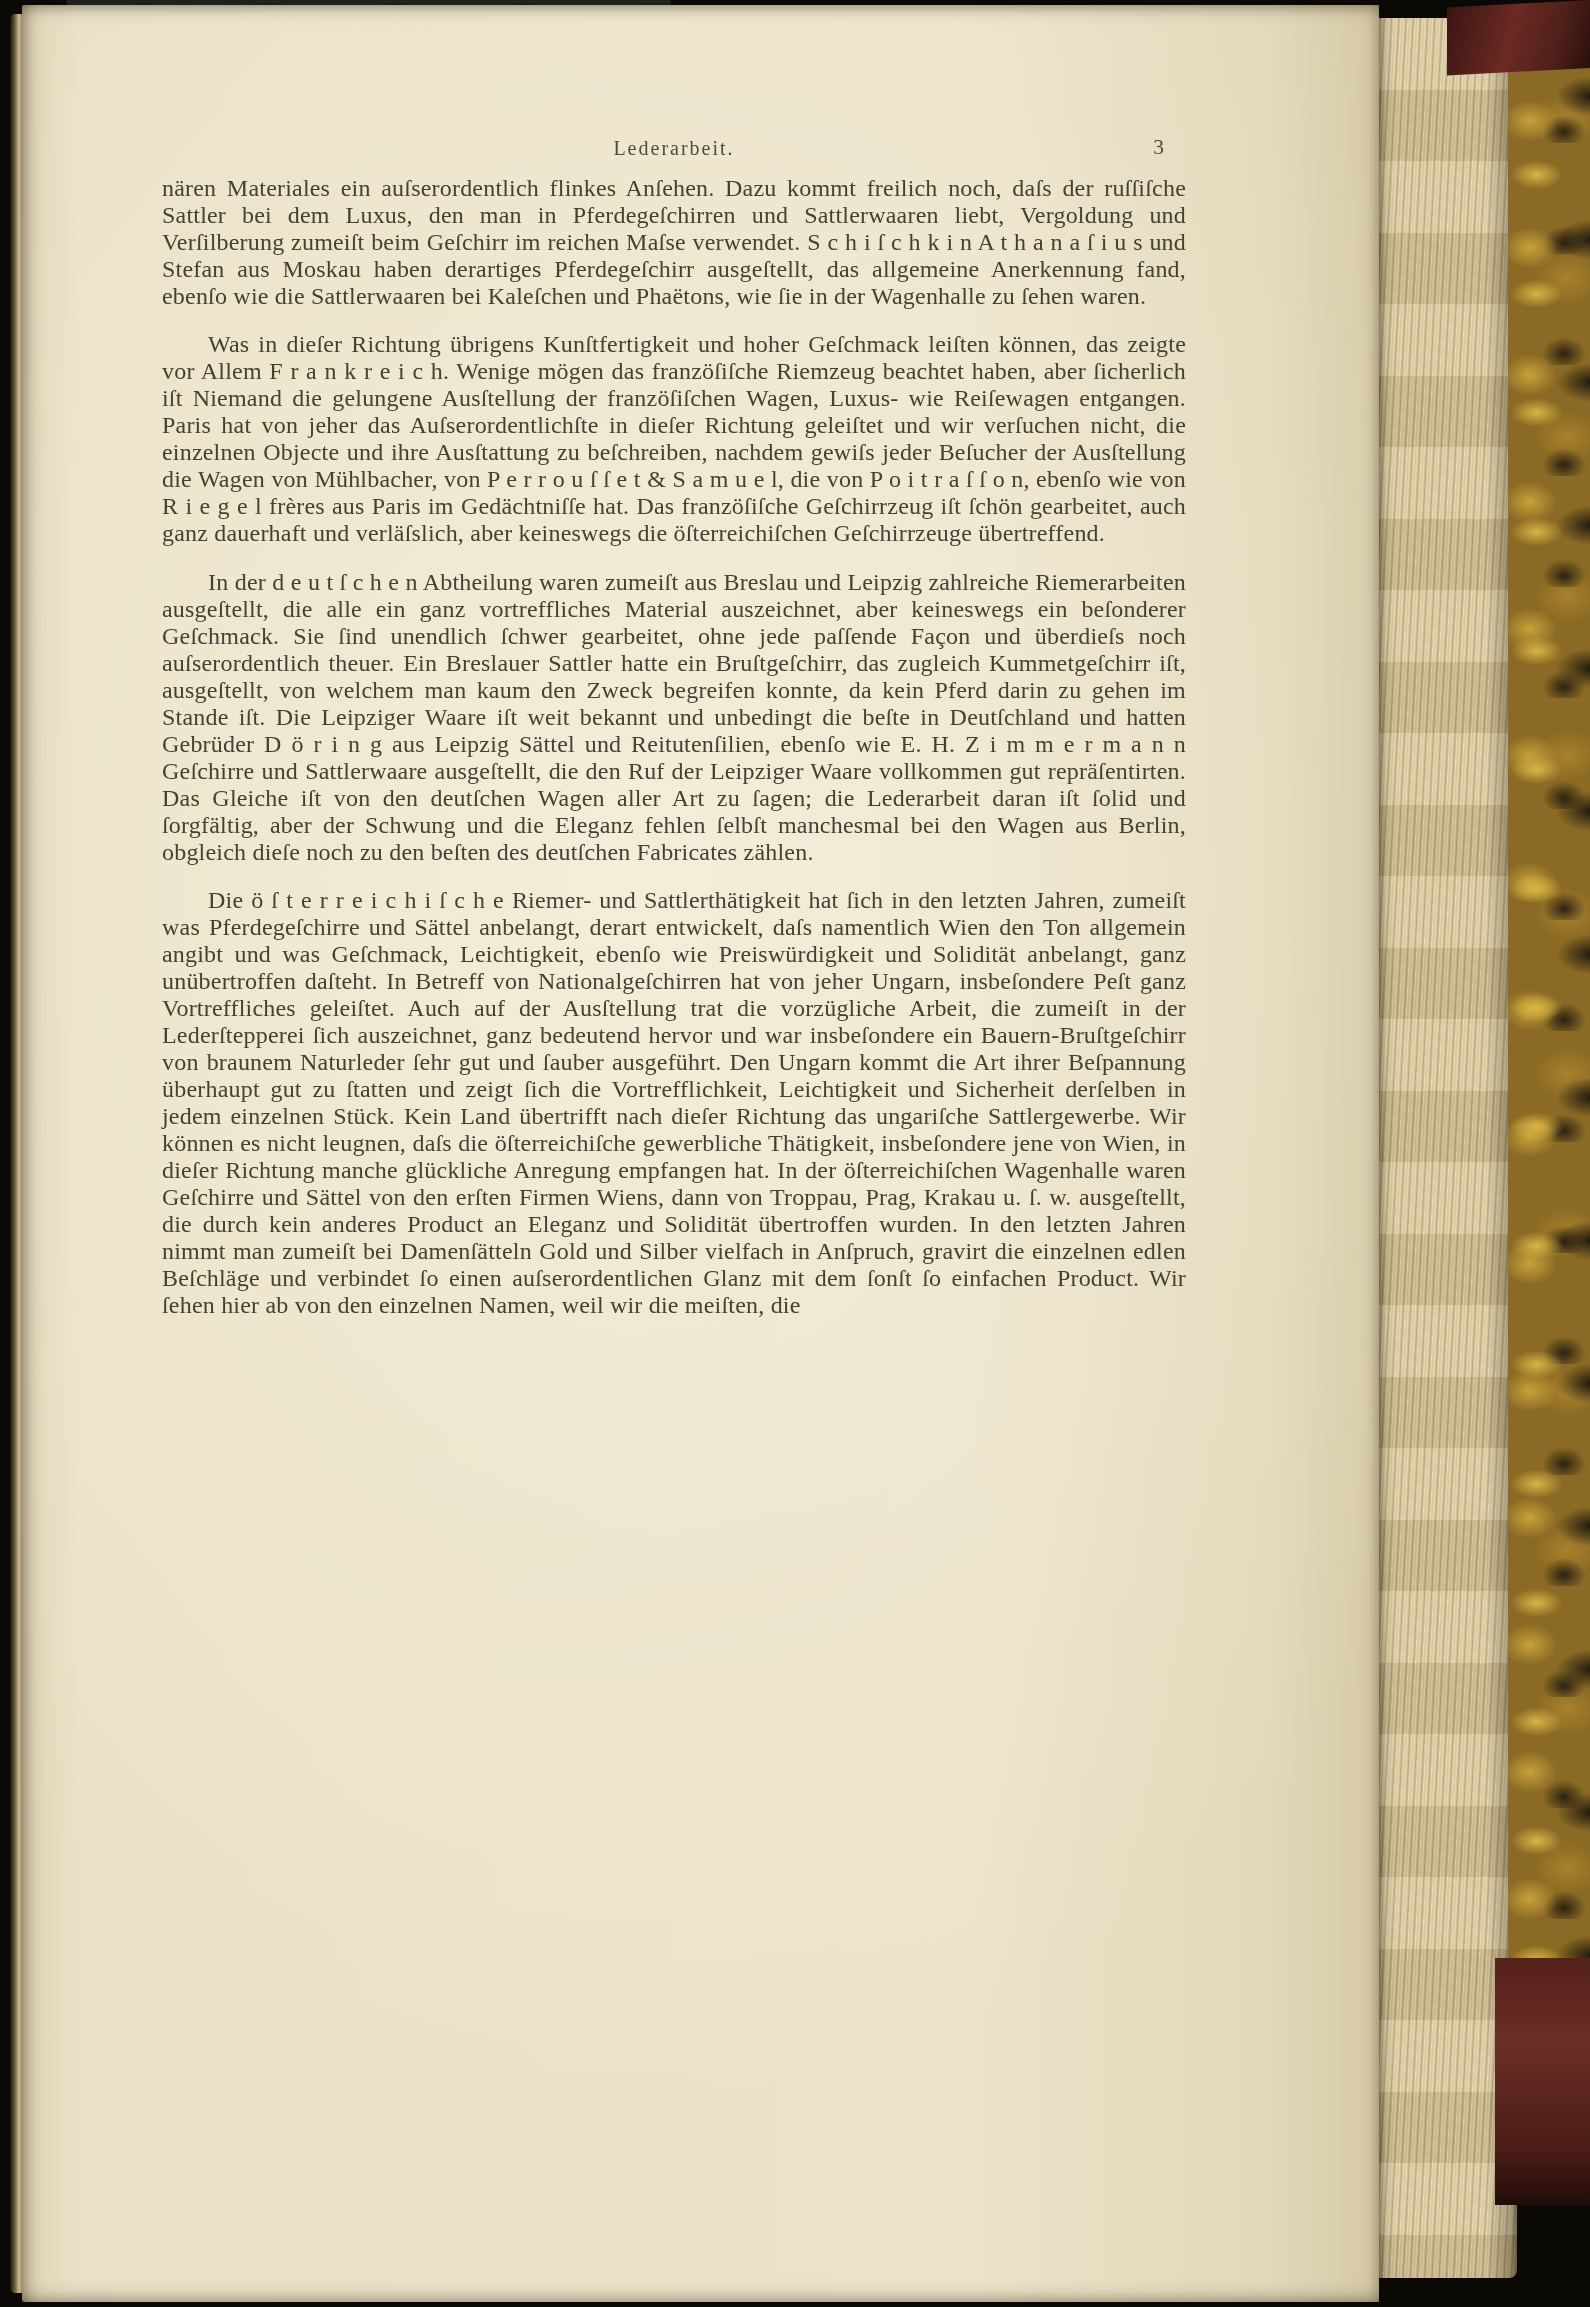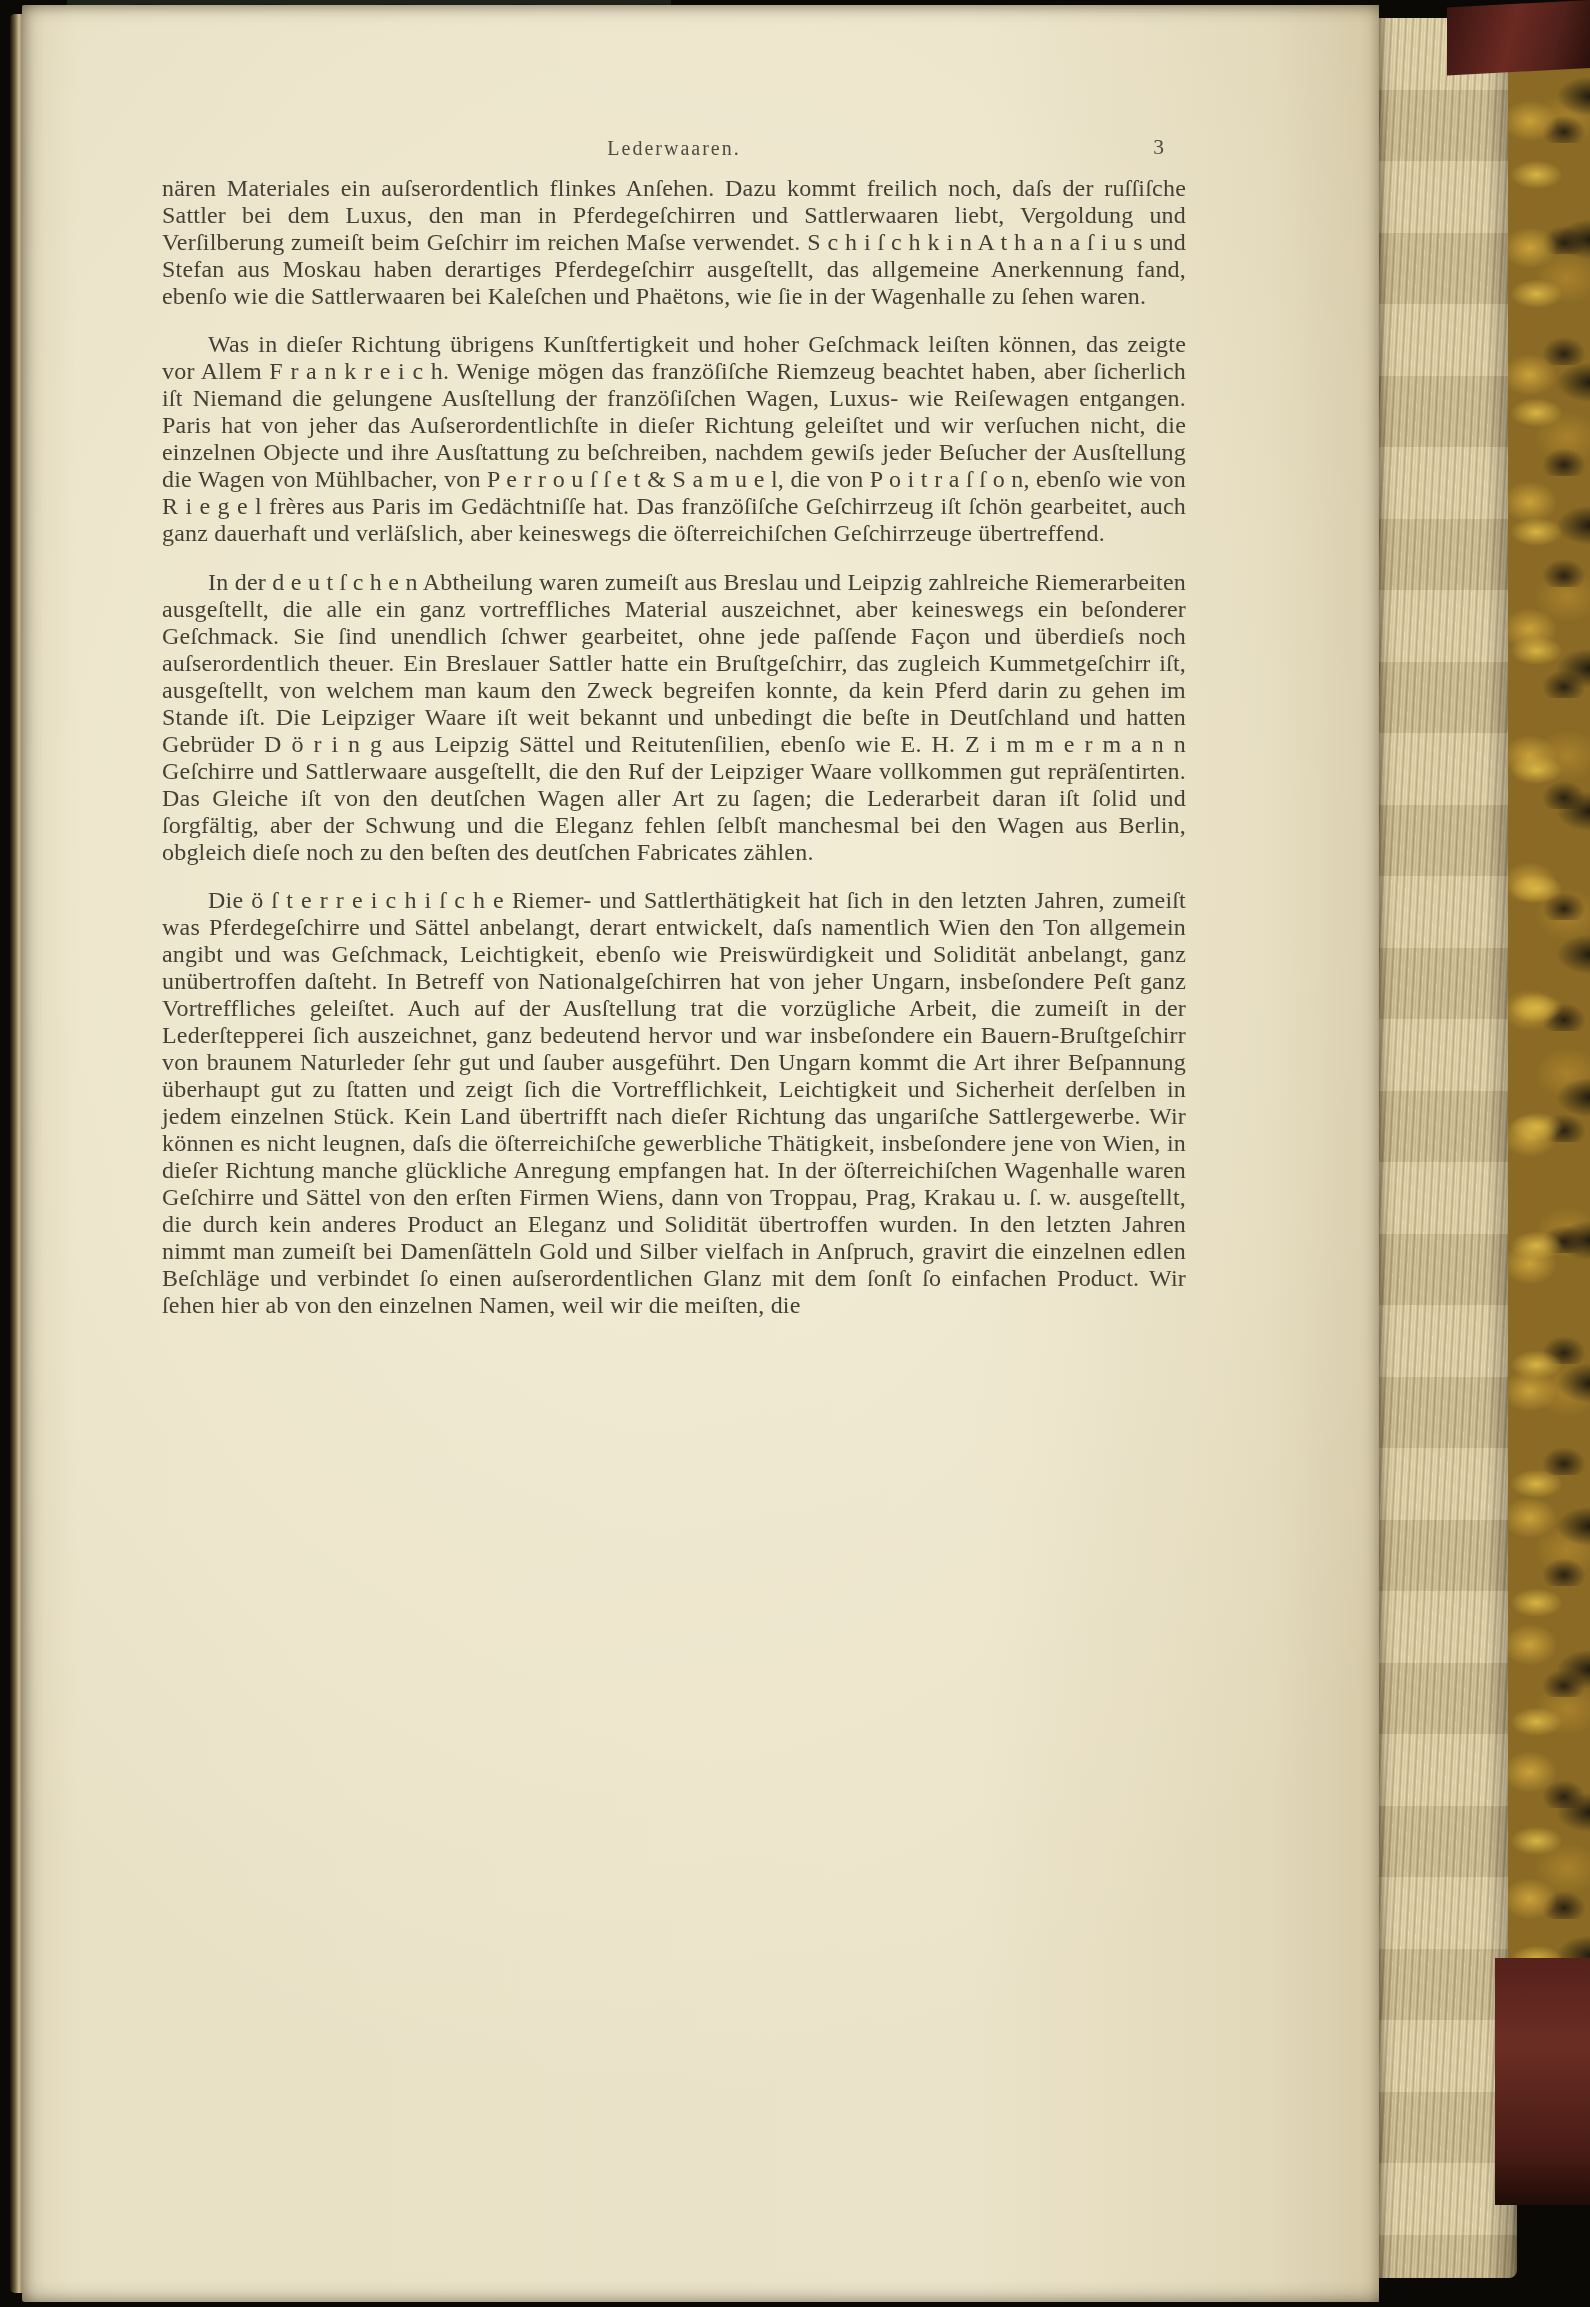--- a/index.html
+++ b/index.html
@@ -109,21 +109,21 @@
 </head>
 <body>
 
 <div class="scene">
 
   <div class="board-top"></div>
   <div class="left-sliver"></div>
 
   <div class="page">
     <div class="page-head">
-      <span class="running-title">Lederwaaren.</span>
+      <span class="running-title">Lederarbeit.</span>
       <span class="page-number">3</span>
     </div>
 
     <div class="text-block">
       <p class="para no-indent">nären Materiales ein auſserordentlich flinkes Anſehen. Dazu kommt freilich noch, daſs der ruſſiſche Sattler bei dem Luxus, den man in Pferdegeſchirren und Sattlerwaaren liebt, Vergoldung und Verſilberung zumeiſt beim Geſchirr im reichen Maſse verwendet. S c h i ſ c h k i n  A t h a n a ſ i u s und Stefan aus Moskau haben derartiges Pferdegeſchirr ausgeſtellt, das allgemeine Anerkennung fand, ebenſo wie die Sattlerwaaren bei Kaleſchen und Phaëtons, wie ſie in der Wagenhalle zu ſehen waren.</p>
       <p class="para">Was in dieſer Richtung übrigens Kunſtfertigkeit und hoher Geſchmack leiſten können, das zeigte vor Allem F r a n k r e i c h. Wenige mögen das franzöſiſche Riemzeug beachtet haben, aber ſicherlich iſt Niemand die gelungene Ausſtellung der franzöſiſchen Wagen, Luxus- wie Reiſewagen entgangen. Paris hat von jeher das Auſserordentlichſte in dieſer Richtung geleiſtet und wir verſuchen nicht, die einzelnen Objecte und ihre Ausſtattung zu beſchreiben, nachdem gewiſs jeder Beſucher der Ausſtellung die Wagen von Mühlbacher, von P e r r o u ſ ſ e t  &amp;  S a m u e l, die von P o i t r a ſ ſ o n, ebenſo wie von R i e g e l frères aus Paris im Gedächtniſſe hat. Das franzöſiſche Geſchirrzeug iſt ſchön gearbeitet, auch ganz dauerhaft und verläſslich, aber keineswegs die öſterreichiſchen Geſchirrzeuge übertreffend.</p>
       <p class="para">In der d e u t ſ c h e n Abtheilung waren zumeiſt aus Breslau und Leipzig zahlreiche Riemerarbeiten ausgeſtellt, die alle ein ganz vortreffliches Material auszeichnet, aber keineswegs ein beſonderer Geſchmack. Sie ſind unendlich ſchwer gearbeitet, ohne jede paſſende Façon und überdieſs noch auſserordentlich theuer. Ein Breslauer Sattler hatte ein Bruſtgeſchirr, das zugleich Kummetgeſchirr iſt, ausgeſtellt, von welchem man kaum den Zweck begreifen konnte, da kein Pferd darin zu gehen im Stande iſt. Die Leipziger Waare iſt weit bekannt und unbedingt die beſte in Deutſchland und hatten Gebrüder D ö r i n g aus Leipzig Sättel und Reitutenſilien, ebenſo wie E. H. Z i m m e r m a n n Geſchirre und Sattlerwaare ausgeſtellt, die den Ruf der Leipziger Waare vollkommen gut repräſentirten. Das Gleiche iſt von den deutſchen Wagen aller Art zu ſagen; die Lederarbeit daran iſt ſolid und ſorgfältig, aber der Schwung und die Eleganz fehlen ſelbſt manchesmal bei den Wagen aus Berlin, obgleich dieſe noch zu den beſten des deutſchen Fabricates zählen.</p>
       <p class="para">Die ö ſ t e r r e i c h i ſ c h e Riemer- und Sattlerthätigkeit hat ſich in den letzten Jahren, zumeiſt was Pferdegeſchirre und Sättel anbelangt, derart entwickelt, daſs namentlich Wien den Ton allgemein angibt und was Geſchmack, Leichtigkeit, ebenſo wie Preiswürdigkeit und Solidität anbelangt, ganz unübertroffen daſteht. In Betreff von Nationalgeſchirren hat von jeher Ungarn, insbeſondere Peſt ganz Vortreffliches geleiſtet. Auch auf der Ausſtellung trat die vorzügliche Arbeit, die zumeiſt in der Lederſtepperei ſich auszeichnet, ganz bedeutend hervor und war insbeſondere ein Bauern-Bruſtgeſchirr von braunem Naturleder ſehr gut und ſauber ausgeführt. Den Ungarn kommt die Art ihrer Beſpannung überhaupt gut zu ſtatten und zeigt ſich die Vortrefflichkeit, Leichtigkeit und Sicherheit derſelben in jedem einzelnen Stück. Kein Land übertrifft nach dieſer Richtung das ungariſche Sattlergewerbe. Wir können es nicht leugnen, daſs die öſterreichiſche gewerbliche Thätigkeit, insbeſondere jene von Wien, in dieſer Richtung manche glückliche Anregung empfangen hat. In der öſterreichiſchen Wagenhalle waren Geſchirre und Sättel von den erſten Firmen Wiens, dann von Troppau, Prag, Krakau u. ſ. w. ausgeſtellt, die durch kein anderes Product an Eleganz und Solidität übertroffen wurden. In den letzten Jahren nimmt man zumeiſt bei Damenſätteln Gold und Silber vielfach in Anſpruch, gravirt die einzelnen edlen Beſchläge und verbindet ſo einen auſserordentlichen Glanz mit dem ſonſt ſo einfachen Product. Wir ſehen hier ab von den einzelnen Namen, weil wir die meiſten, die</p>
     </div>
   </div>

